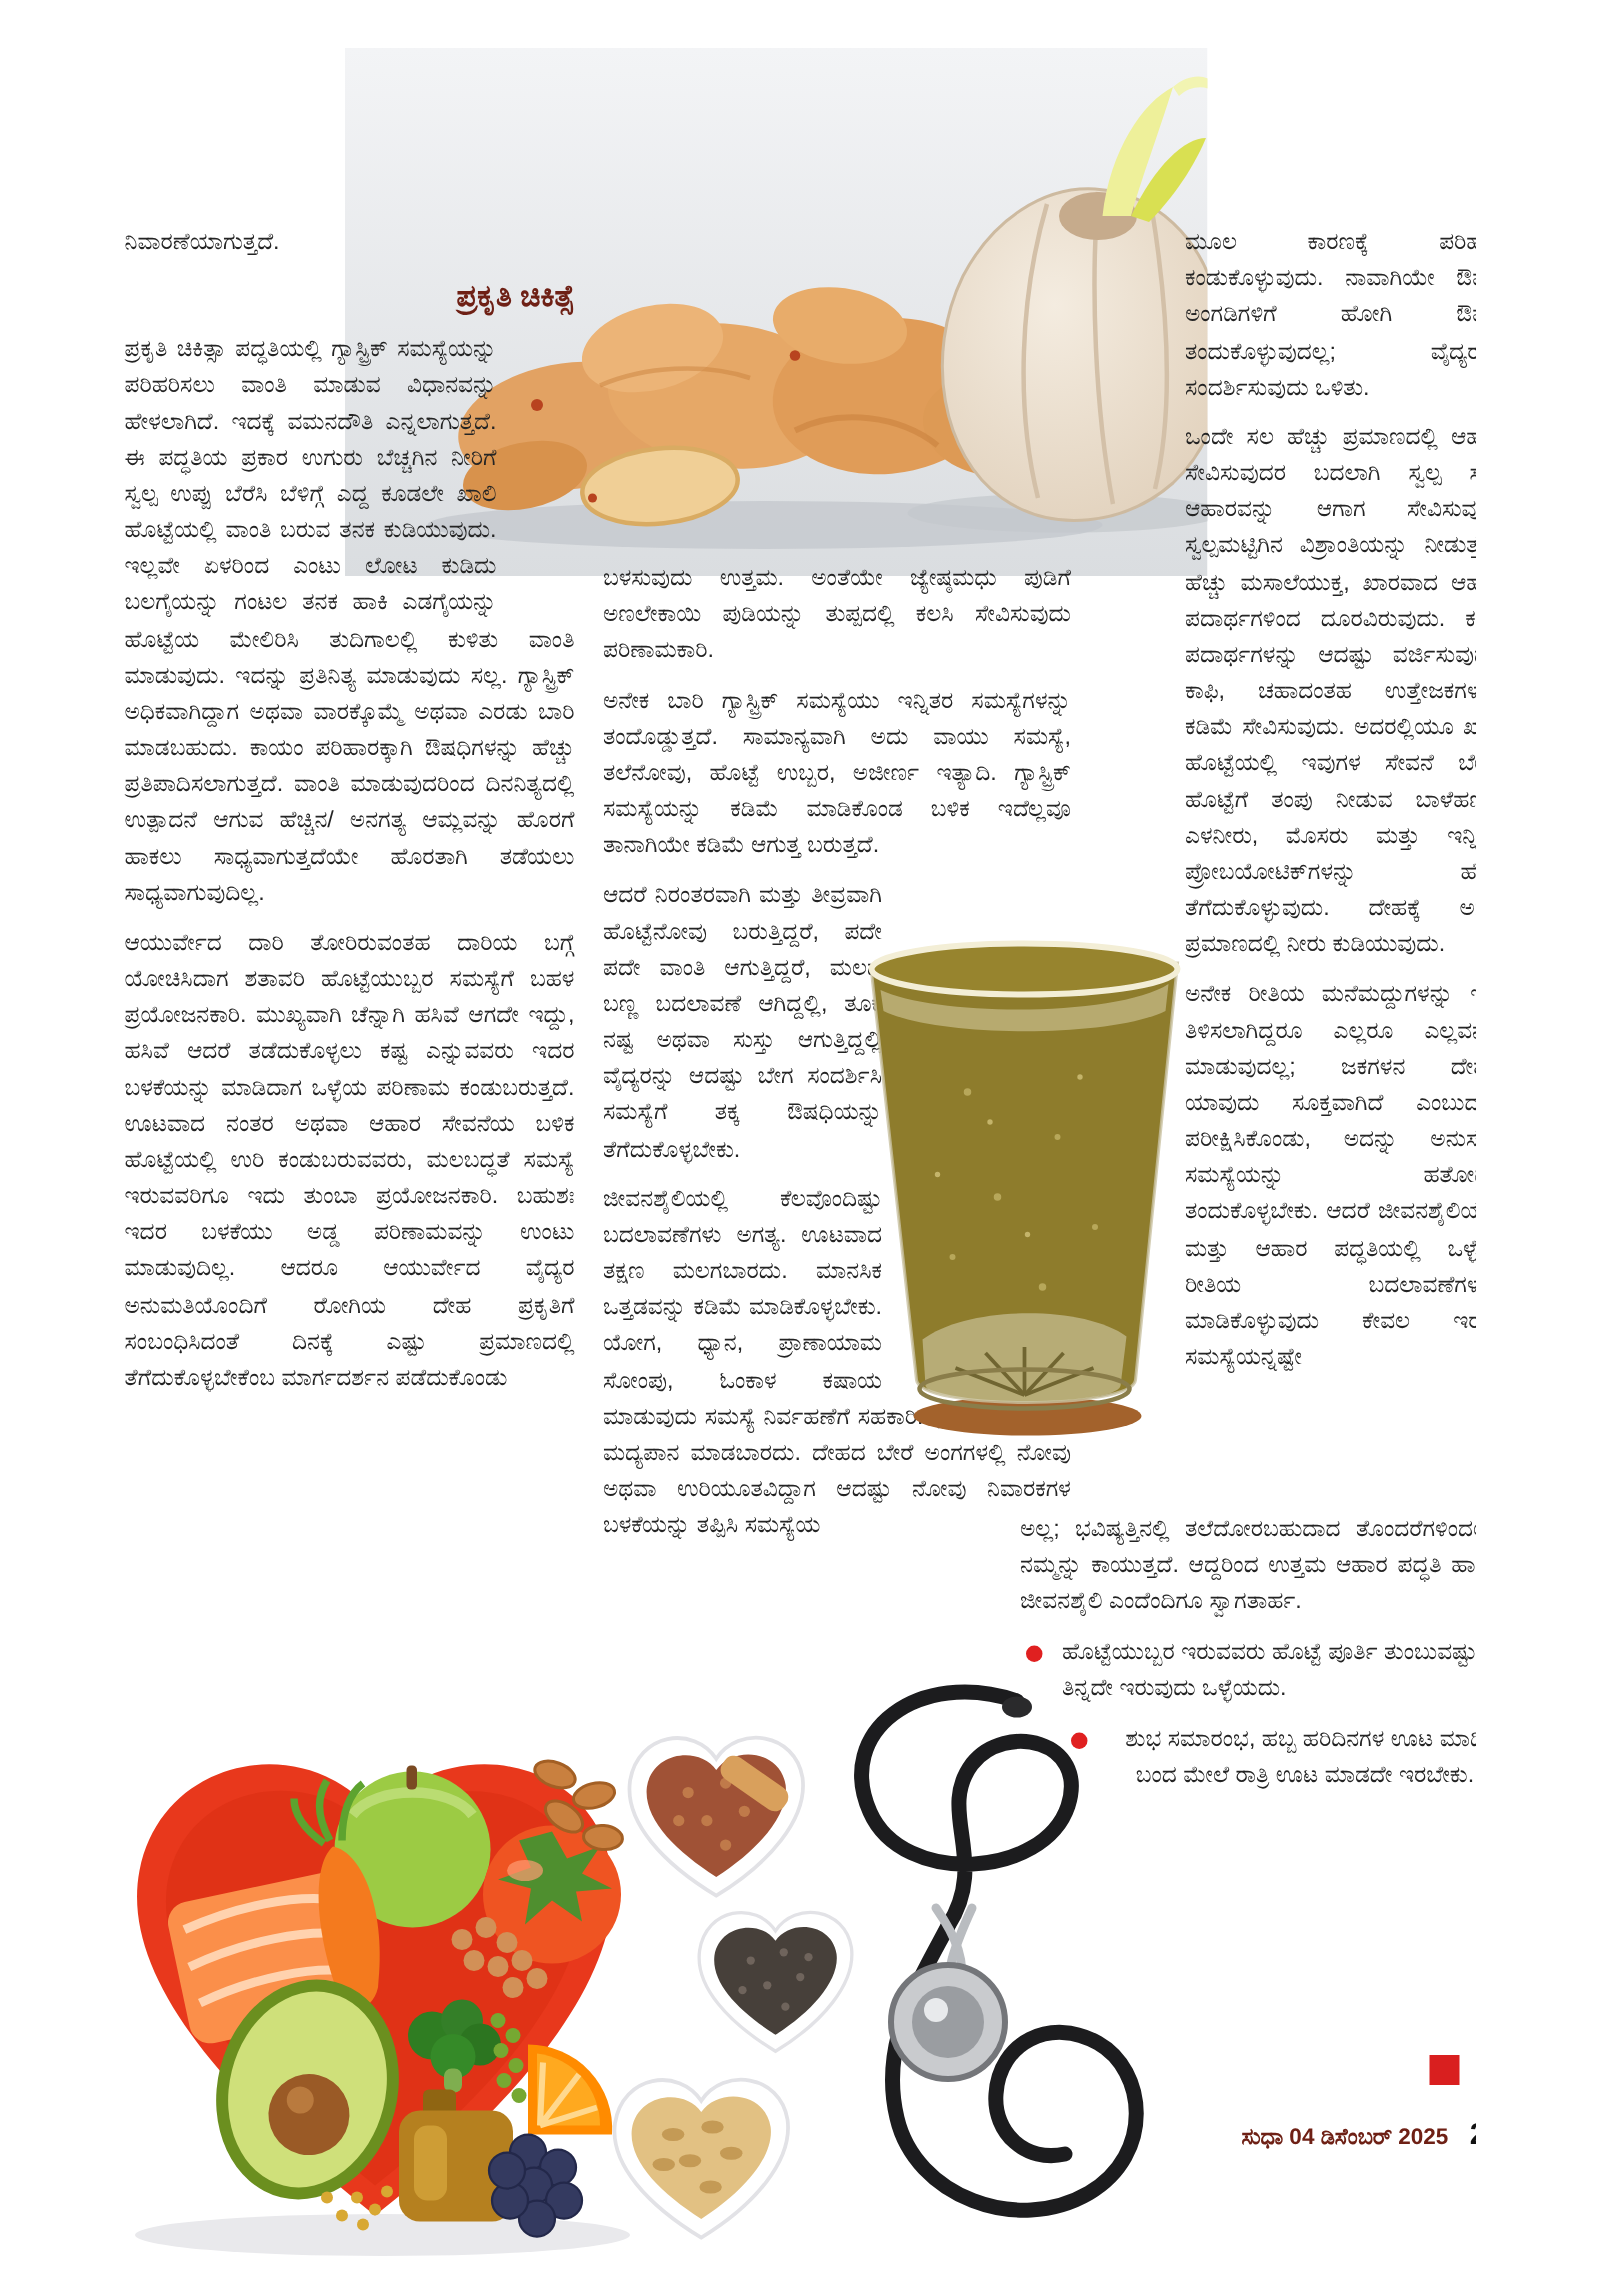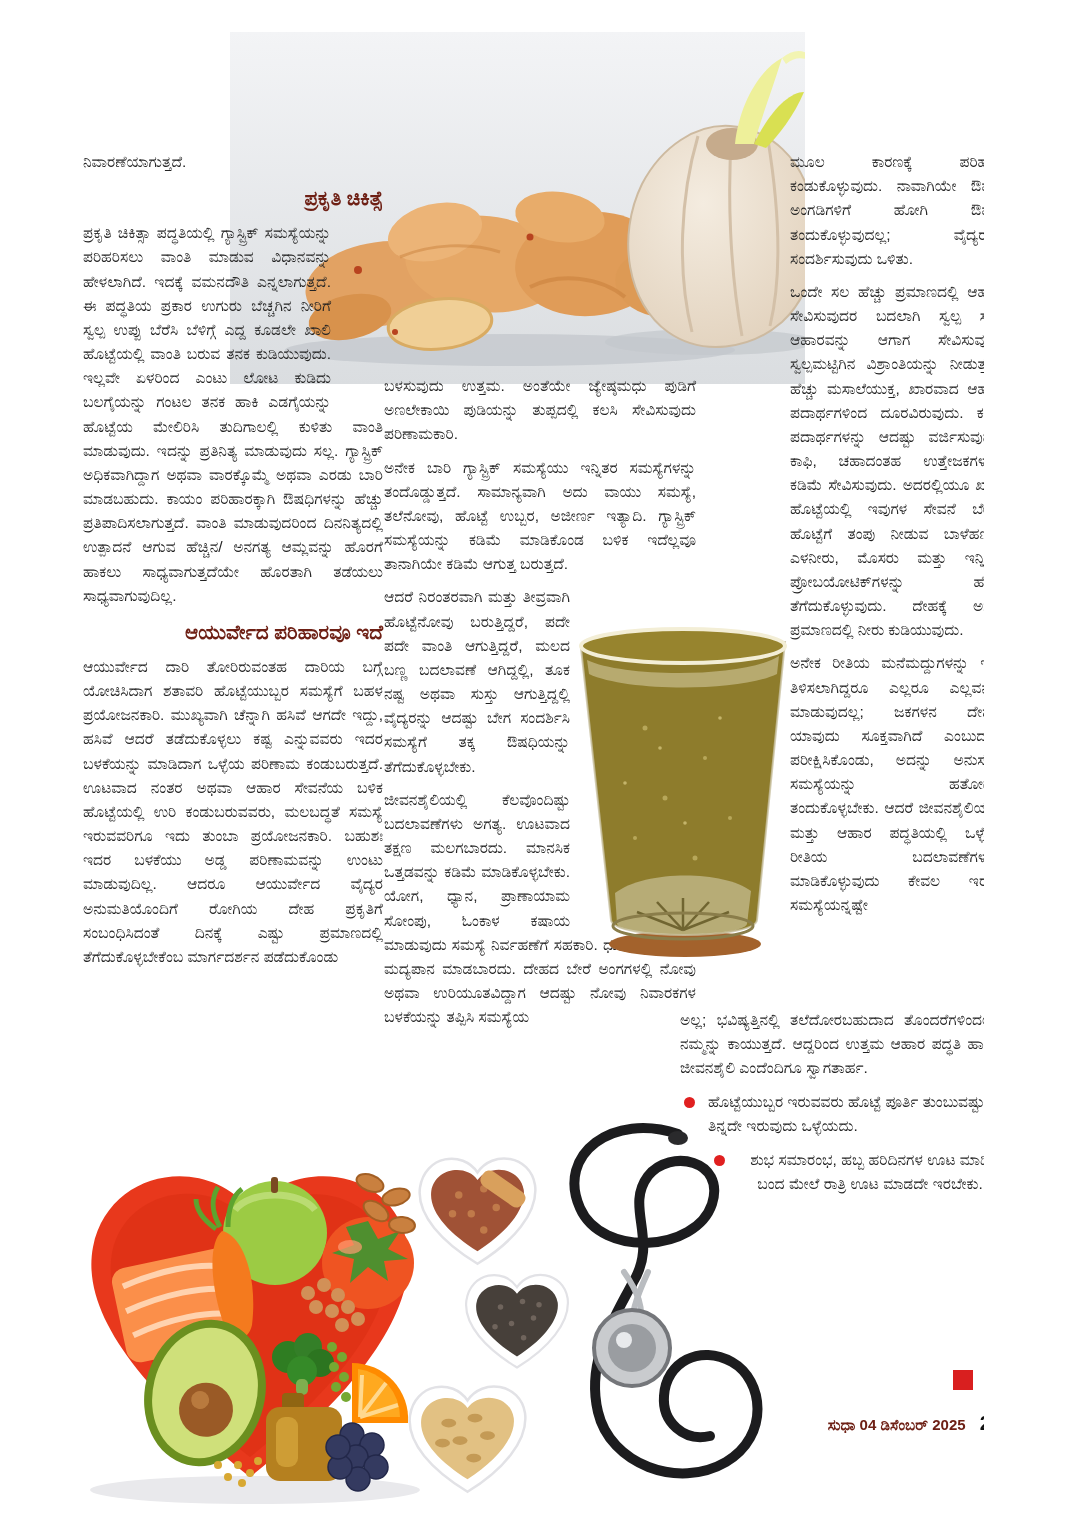--- a/index.html
+++ b/index.html
@@ -80,25 +80,24 @@
           <path d="M552 26 C566 14 582 18 586 34 C578 25 566 23 556 32 Z" fill="#f2f4b2"></path>
         </g>
       </g>
     </svg>
   </div>
 
   <div class="col" style="left:83px;top:150px;width:300px;">
     <p class="intro-line">ನಿವಾರಣೆಯಾಗುತ್ತದೆ.</p>
     <h2>ಪ್ರಕೃತಿ ಚಿಕಿತ್ಸೆ</h2>
     <p><span class="float-r" style="width:52px;height:170px;"></span><span>ಪ್ರಕೃತಿ ಚಿಕಿತ್ಸಾ ಪದ್ಧತಿಯಲ್ಲಿ ಗ್ಯಾಸ್ಟ್ರಿಕ್ ಸಮಸ್ಯೆಯನ್ನು ಪರಿಹರಿಸಲು ವಾಂತಿ ಮಾಡುವ ವಿಧಾನವನ್ನು ಹೇಳಲಾಗಿದೆ. ಇದಕ್ಕೆ ವಮನದೌತಿ ಎನ್ನಲಾಗುತ್ತದೆ. ಈ ಪದ್ಧತಿಯ ಪ್ರಕಾರ ಉಗುರು ಬೆಚ್ಚಗಿನ ನೀರಿಗೆ ಸ್ವಲ್ಪ ಉಪ್ಪು ಬೆರೆಸಿ ಬೆಳಿಗ್ಗೆ ಎದ್ದ ಕೂಡಲೇ ಖಾಲಿ ಹೊಟ್ಟೆಯಲ್ಲಿ ವಾಂತಿ ಬರುವ ತನಕ ಕುಡಿಯುವುದು. ಇಲ್ಲವೇ ಏಳರಿಂದ ಎಂಟು ಲೋಟ ಕುಡಿದು ಬಲಗೈಯನ್ನು ಗಂಟಲ ತನಕ ಹಾಕಿ ಎಡಗೈಯನ್ನು ಹೊಟ್ಟೆಯ ಮೇಲಿರಿಸಿ ತುದಿಗಾಲಲ್ಲಿ ಕುಳಿತು ವಾಂತಿ ಮಾಡುವುದು. ಇದನ್ನು ಪ್ರತಿನಿತ್ಯ ಮಾಡುವುದು ಸಲ್ಲ. ಗ್ಯಾಸ್ಟ್ರಿಕ್ ಅಧಿಕವಾಗಿದ್ದಾಗ ಅಥವಾ ವಾರಕ್ಕೊಮ್ಮೆ ಅಥವಾ ಎರಡು ಬಾರಿ ಮಾಡಬಹುದು. ಕಾಯಂ ಪರಿಹಾರಕ್ಕಾಗಿ ಔಷಧಿಗಳನ್ನು ಹೆಚ್ಚು ಪ್ರತಿಪಾದಿಸಲಾಗುತ್ತದೆ. ವಾಂತಿ ಮಾಡುವುದರಿಂದ ದಿನನಿತ್ಯದಲ್ಲಿ ಉತ್ಪಾದನೆ ಆಗುವ ಹೆಚ್ಚಿನ/ ಅನಗತ್ಯ ಆಮ್ಲವನ್ನು ಹೊರಗೆ ಹಾಕಲು ಸಾಧ್ಯವಾಗುತ್ತದೆಯೇ ಹೊರತಾಗಿ ತಡೆಯಲು ಸಾಧ್ಯವಾಗುವುದಿಲ್ಲ.</span></p>
-    <h2>ಆಯುರ್ವೇದ ಪರಿಹಾರವೂ ಇದೆ</h2>
     <p>ಆಯುರ್ವೇದ ದಾರಿ ತೋರಿರುವಂತಹ ದಾರಿಯ ಬಗ್ಗೆ ಯೋಚಿಸಿದಾಗ ಶತಾವರಿ ಹೊಟ್ಟೆಯುಬ್ಬರ ಸಮಸ್ಯೆಗೆ ಬಹಳ ಪ್ರಯೋಜನಕಾರಿ. ಮುಖ್ಯವಾಗಿ ಚೆನ್ನಾಗಿ ಹಸಿವೆ ಆಗದೇ ಇದ್ದು, ಹಸಿವೆ ಆದರೆ ತಡೆದುಕೊಳ್ಳಲು ಕಷ್ಟ ಎನ್ನುವವರು ಇದರ ಬಳಕೆಯನ್ನು ಮಾಡಿದಾಗ ಒಳ್ಳೆಯ ಪರಿಣಾಮ ಕಂಡುಬರುತ್ತದೆ. ಊಟವಾದ ನಂತರ ಅಥವಾ ಆಹಾರ ಸೇವನೆಯ ಬಳಿಕ ಹೊಟ್ಟೆಯಲ್ಲಿ ಉರಿ ಕಂಡುಬರುವವರು, ಮಲಬದ್ಧತೆ ಸಮಸ್ಯೆ ಇರುವವರಿಗೂ ಇದು ತುಂಬಾ ಪ್ರಯೋಜನಕಾರಿ. ಬಹುಶಃ ಇದರ ಬಳಕೆಯು ಅಡ್ಡ ಪರಿಣಾಮವನ್ನು ಉಂಟು ಮಾಡುವುದಿಲ್ಲ. ಆದರೂ ಆಯುರ್ವೇದ ವೈದ್ಯರ ಅನುಮತಿಯೊಂದಿಗೆ ರೋಗಿಯ ದೇಹ ಪ್ರಕೃತಿಗೆ ಸಂಬಂಧಿಸಿದಂತೆ ದಿನಕ್ಕೆ ಎಷ್ಟು ಪ್ರಮಾಣದಲ್ಲಿ ತೆಗೆದುಕೊಳ್ಳಬೇಕೆಂಬ ಮಾರ್ಗದರ್ಶನ ಪಡೆದುಕೊಂಡು</p>
   </div>
 
-  <div class="col" style="left:384px;top:374px;width:312px;">
+  <div class="col" style="left:402px;top:374px;width:312px;">
     <p>ಬಳಸುವುದು ಉತ್ತಮ. ಅಂತೆಯೇ ಜ್ಯೇಷ್ಠಮಧು ಪುಡಿಗೆ ಅಣಲೇಕಾಯಿ ಪುಡಿಯನ್ನು ತುಪ್ಪದಲ್ಲಿ ಕಲಸಿ ಸೇವಿಸುವುದು ಪರಿಣಾಮಕಾರಿ.</p>
     <p>ಅನೇಕ ಬಾರಿ ಗ್ಯಾಸ್ಟ್ರಿಕ್ ಸಮಸ್ಯೆಯು ಇನ್ನಿತರ ಸಮಸ್ಯೆಗಳನ್ನು ತಂದೊಡ್ಡುತ್ತದೆ. ಸಾಮಾನ್ಯವಾಗಿ ಅದು ವಾಯು ಸಮಸ್ಯೆ, ತಲೆನೋವು, ಹೊಟ್ಟೆ ಉಬ್ಬರ, ಅಜೀರ್ಣ ಇತ್ಯಾದಿ. ಗ್ಯಾಸ್ಟ್ರಿಕ್ ಸಮಸ್ಯೆಯನ್ನು ಕಡಿಮೆ ಮಾಡಿಕೊಂಡ ಬಳಿಕ ಇದೆಲ್ಲವೂ ತಾನಾಗಿಯೇ ಕಡಿಮೆ ಆಗುತ್ತ ಬರುತ್ತದೆ.</p>
     <p><span class="float-r" style="width:126px;height:335px;"></span><span>ಆದರೆ ನಿರಂತರವಾಗಿ ಮತ್ತು ತೀವ್ರವಾಗಿ ಹೊಟ್ಟೆನೋವು ಬರುತ್ತಿದ್ದರೆ, ಪದೇ ಪದೇ ವಾಂತಿ ಆಗುತ್ತಿದ್ದರೆ, ಮಲದ ಬಣ್ಣ ಬದಲಾವಣೆ ಆಗಿದ್ದಲ್ಲಿ, ತೂಕ ನಷ್ಟ ಅಥವಾ ಸುಸ್ತು ಆಗುತ್ತಿದ್ದಲ್ಲಿ ವೈದ್ಯರನ್ನು ಆದಷ್ಟು ಬೇಗ ಸಂದರ್ಶಿಸಿ ಸಮಸ್ಯೆಗೆ ತಕ್ಕ ಔಷಧಿಯನ್ನು ತೆಗೆದುಕೊಳ್ಳಬೇಕು.</span></p>
     <p>ಜೀವನಶೈಲಿಯಲ್ಲಿ ಕೆಲವೊಂದಿಷ್ಟು ಬದಲಾವಣೆಗಳು ಅಗತ್ಯ. ಊಟವಾದ ತಕ್ಷಣ ಮಲಗಬಾರದು. ಮಾನಸಿಕ ಒತ್ತಡವನ್ನು ಕಡಿಮೆ ಮಾಡಿಕೊಳ್ಳಬೇಕು. ಯೋಗ, ಧ್ಯಾನ, ಪ್ರಾಣಾಯಾಮ ಸೋಂಪು, ಓಂಕಾಳ ಕಷಾಯ ಮಾಡುವುದು ಸಮಸ್ಯೆ ನಿರ್ವಹಣೆಗೆ ಸಹಕಾರಿ. ಧೂಮಪಾನ ಮತ್ತು ಮದ್ಯಪಾನ ಮಾಡಬಾರದು. ದೇಹದ ಬೇರೆ ಅಂಗಗಳಲ್ಲಿ ನೋವು ಅಥವಾ ಉರಿಯೂತವಿದ್ದಾಗ ಆದಷ್ಟು ನೋವು ನಿವಾರಕಗಳ ಬಳಕೆಯನ್ನು ತಪ್ಪಿಸಿ ಸಮಸ್ಯೆಯ</p>
   </div>
 
   <div class="photo" style="left:565px;top:608px;">
     <svg width="235" height="352" viewBox="0 0 235 352">
       <ellipse cx="120" cy="336" rx="76" ry="13" fill="#a3622c"></ellipse>
       <g>

